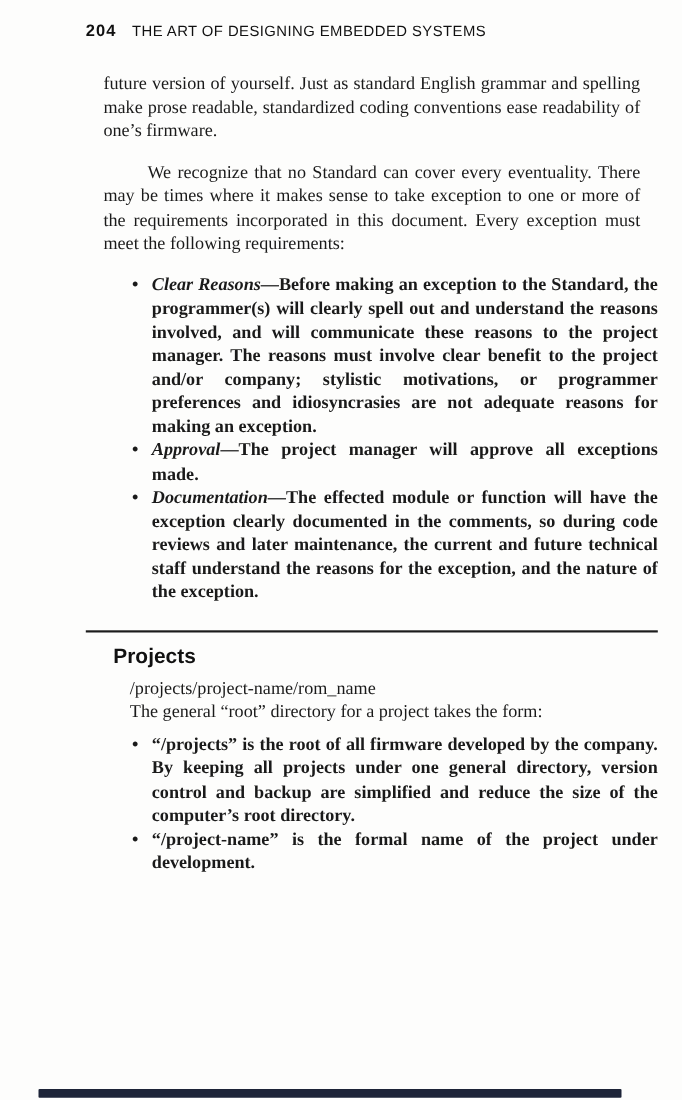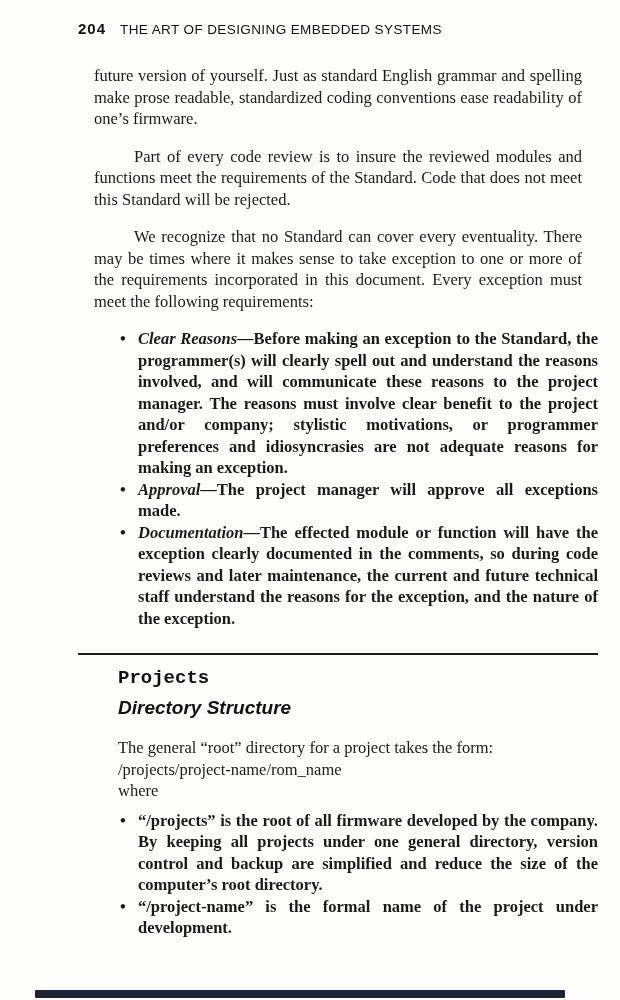--- a/index.html
+++ b/index.html
@@ -65,24 +65,24 @@
   }
   .term { font-style: italic; }
 
   hr.section-rule {
     border: none;
     border-top: 2px solid #1c1c1c;
     margin: 24px 0 10px 0;
   }
 
   h2.section-heading {
-    font-family: Liberation Mono, monospace;
+    font-family: Liberation Sans, sans-serif;
     font-weight: 700;
     font-size: 19px;
-    margin: 12px 0 6px 40px;
+    margin: 12px 0 6px 25px;
     color: #111;
   }
   h3.sub-heading {
     font-family: "Liberation Sans", sans-serif;
     font-weight: 700;
     font-style: italic;
     font-size: 19px;
     margin: 8px 0 18px 40px;
     color: #111;
   }
@@ -107,38 +107,35 @@
 </head>
 <body>
 
 <div class="page">
 
   <div class="running-header">
     <span class="pagenum">204</span><span class="booktitle">THE ART OF DESIGNING EMBEDDED SYSTEMS</span>
   </div>
 
   <p class="body-text">future version of yourself. Just as standard English grammar and spelling make prose readable, standardized coding conventions ease readability of one’s firmware.</p>
-  <p class="body-text indent">Part of every code review is to insure the reviewed modules and functions meet the requirements of the Standard. Code that does not meet this Standard will be rejected.</p>
   <p class="body-text indent">We recognize that no Standard can cover every eventuality. There may be times where it makes sense to take exception to one or more of the requirements incorporated in this document. Every exception must meet the following requirements:</p>
 
   <ul class="bullets">
     <li><span class="term">Clear Reasons</span><span>—Before making an exception to the Standard, the programmer(s) will clearly spell out and understand the reasons involved, and will communicate these reasons to the project manager. The reasons must involve clear benefit to the project and/or company; stylistic motivations, or programmer preferences and idiosyncrasies are not adequate reasons for making an exception.</span></li>
     <li><span class="term">Approval</span><span>—The project manager will approve all exceptions made.</span></li>
     <li><span class="term">Documentation</span><span>—The effected module or function will have the exception clearly documented in the comments, so during code reviews and later maintenance, the current and future technical staff understand the reasons for the exception, and the nature of the exception.</span></li>
   </ul>
 
   <hr class="section-rule">
 
   <h2 class="section-heading">Projects</h2>
-  <h3 class="sub-heading">Directory Structure</h3>
 
 
+  <p class="plain-line">/projects/project-name/rom_name</p>
   <p class="plain-line">The general “root” directory for a project takes the form:</p>
-  <p class="plain-line">/projects/project-name/rom_name</p>
-  <p class="plain-line">where</p>
 
   <ul class="bullets">
     <li><span>“/projects” is the root of all firmware developed by the company. By keeping all projects under one general directory, version control and backup are simplified and reduce the size of the computer’s root directory.</span></li>
     <li><span>“/project-name” is the formal name of the project under development.</span></li>
   </ul>
 
 </div>
 
 <div class="scan-bar"></div>
 

